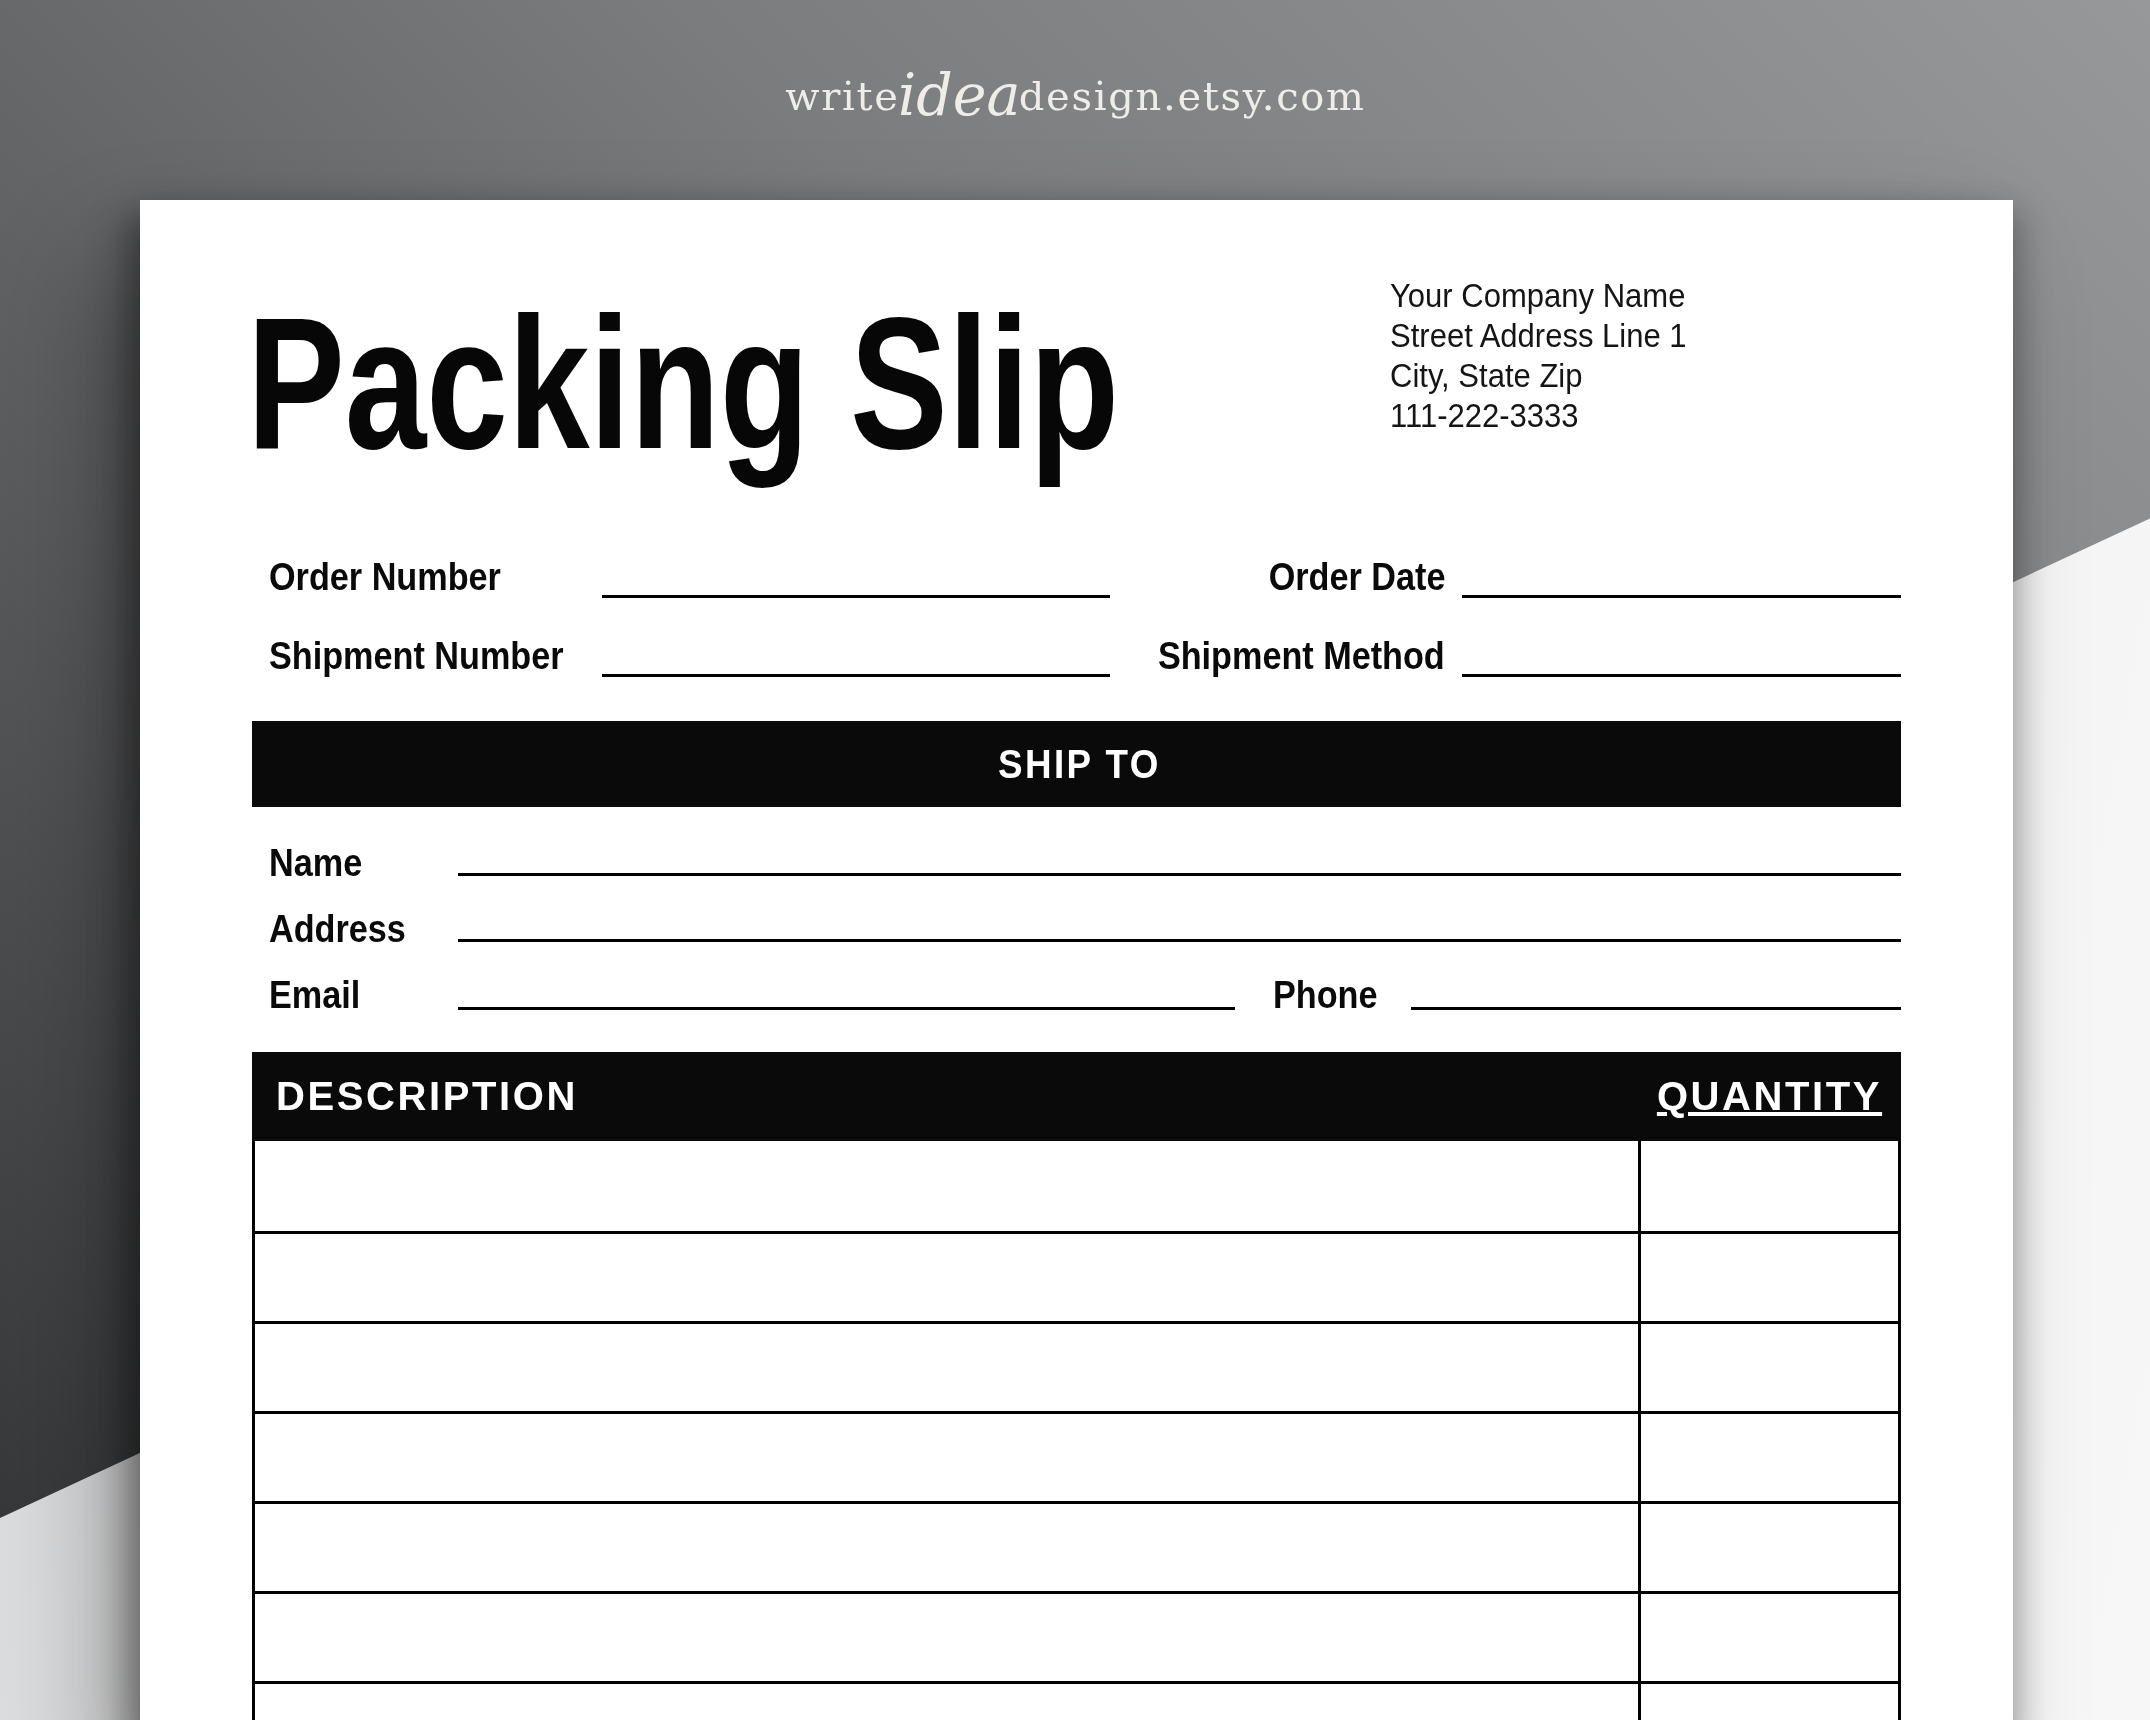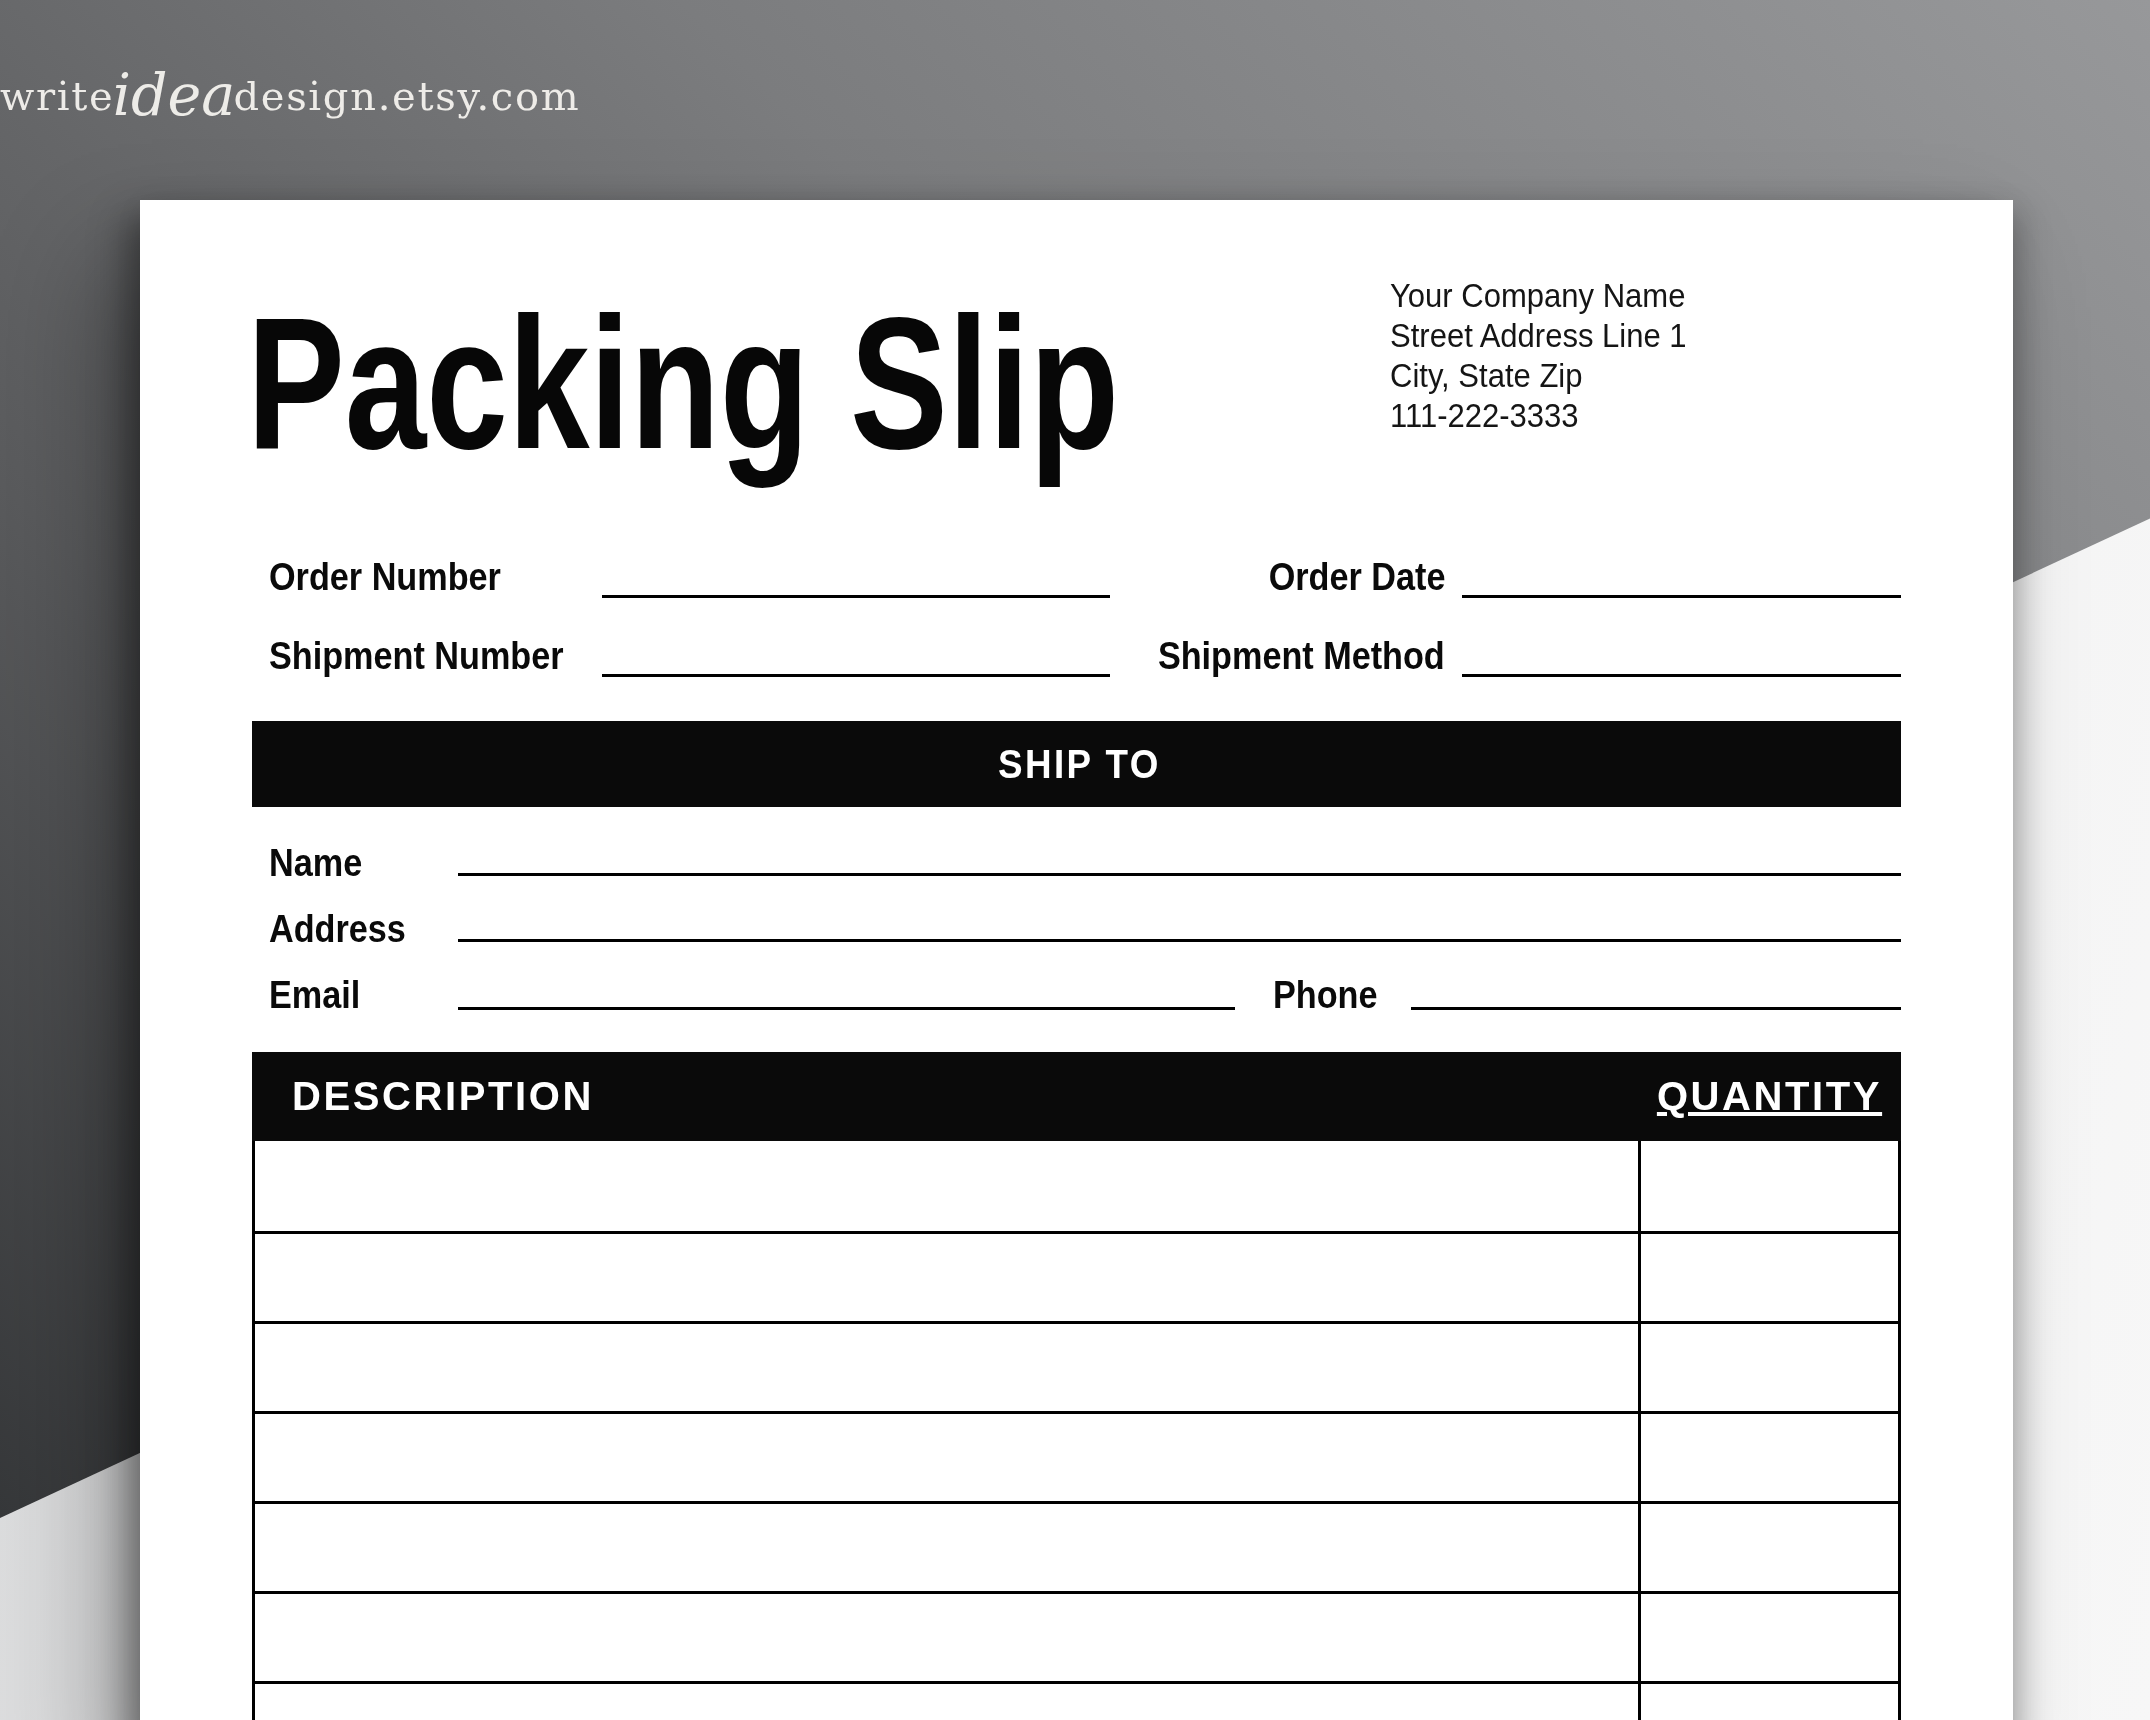--- a/index.html
+++ b/index.html
@@ -12,21 +12,21 @@
     position:absolute;inset:0;
     background:linear-gradient(225deg,#97989a 0%,#7b7c7e 38%,#5a5b5d 68%,#2f3133 100%);
   }
   .bg-light{
     position:absolute;inset:0;
     background:linear-gradient(100deg,#d7d8d9 0%,#ededee 45%,#f7f7f7 100%);
     clip-path:polygon(0px 1518px,2151px 518px,2151px 1721px,0px 1721px);
   }
   
   .watermark{
-    position:absolute;left:0;right:0;top:67px;
+    position:absolute;left:0;right:0;top:67px;text-align:center;
     color:#f5f3ef;opacity:.95;
     font-family:"DejaVu Serif","Liberation Serif",serif;
     font-size:40px;letter-spacing:1.7px;line-height:1;
   }
   .watermark .script{
     font-family:"DejaVu Serif","Liberation Serif",serif;
     font-style:italic;font-size:57px;letter-spacing:0;
     vertical-align:-5.2px;margin:0 -1.7px;
   }
   
@@ -60,21 +60,21 @@
     font-size:40px;font-weight:bold;letter-spacing:2.6px;white-space:nowrap;
     transform:scaleX(.92);transform-origin:left center;
   }
   
   .items{position:absolute;left:112px;top:852px;width:1649px;height:697px;}
   .thead{
     position:absolute;left:0;top:0;width:1649px;height:89px;background:#0a0a0a;
     display:flex;align-items:center;color:#fff;
   }
   .th{font-size:40px;font-weight:bold;letter-spacing:2.6px;white-space:nowrap;}
-  .th-desc{flex:1;padding-left:40px;}
+  .th-desc{flex:1;padding-left:24px;}
   .th-qty{width:263px;text-align:center;text-decoration:underline;}
   .tbody{
     position:absolute;left:0;top:89px;right:0;bottom:0;
     border-left:3.4px solid #000;border-right:3.4px solid #000;
     display:flex;flex-direction:column;overflow:hidden;
   }
   .trow{height:90px;border-bottom:3.4px solid #000;box-sizing:border-box;display:flex;}
   .trow:first-child{height:93px;}
   .trow:last-child{flex:1;height:auto;border-bottom:none;}
   .td-desc{flex:1;}

